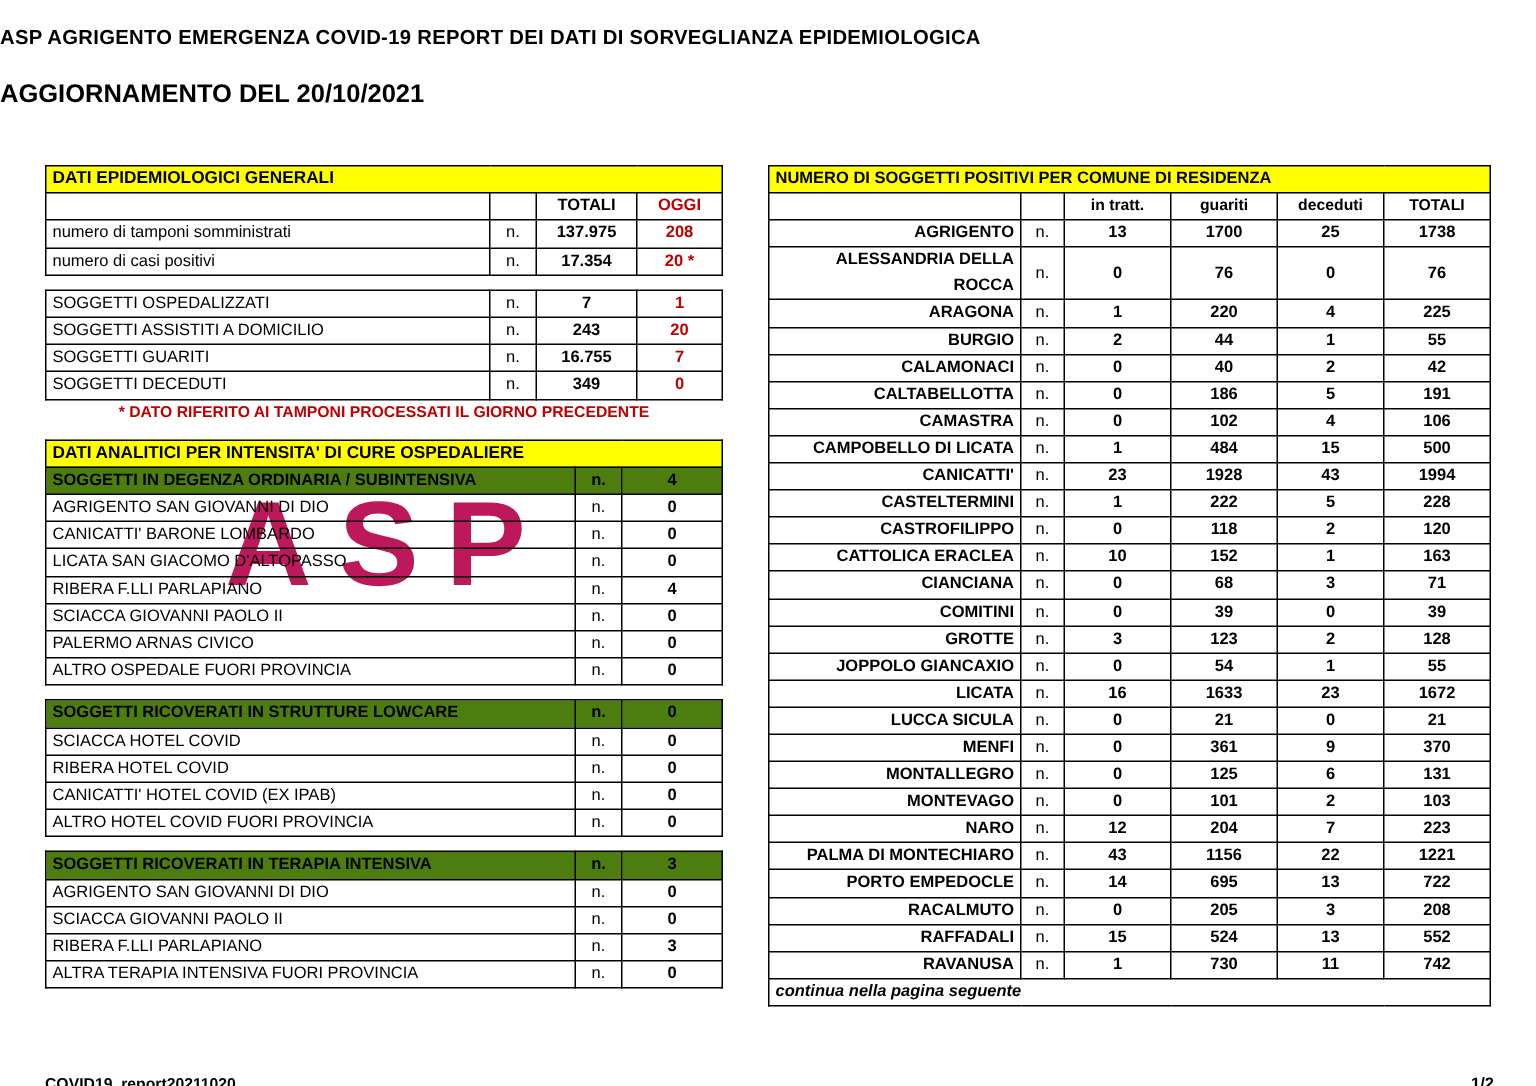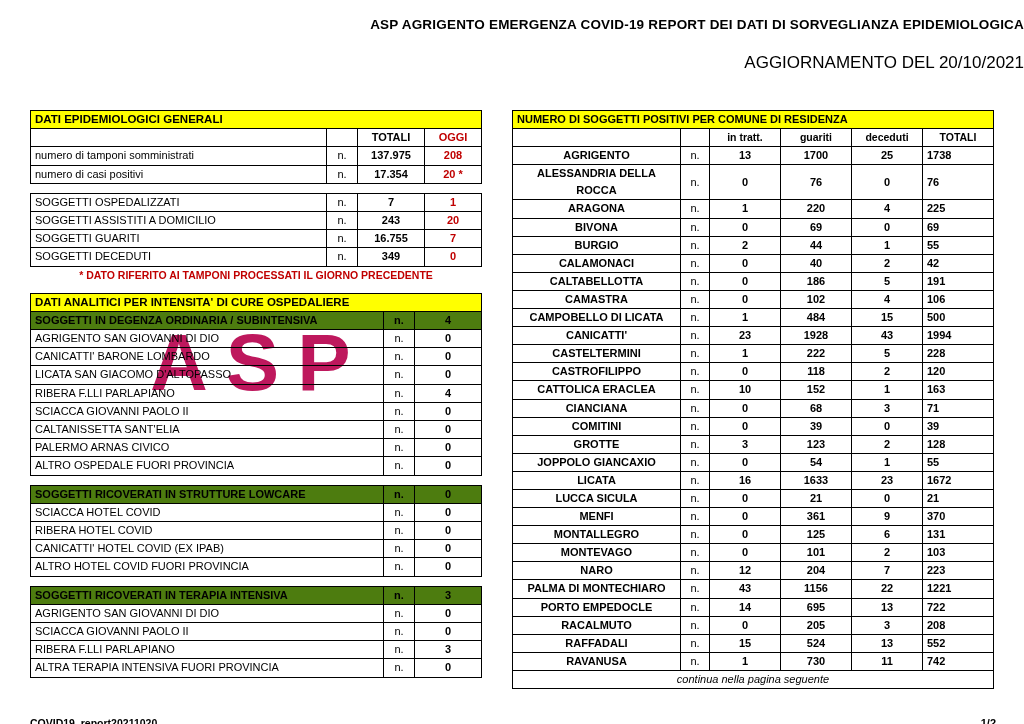--- a/index.html
+++ b/index.html
@@ -7,30 +7,30 @@
     width:1024px;height:724px;
     background:#ffffff;
     font-family:"Liberation Sans", sans-serif;
     color:#000;
     position:relative;
     overflow:hidden;
   }
   .page{position:relative;width:1024px;height:724px;}
 
   .doc-title{
-    text-align:right;
+    text-align:left;
     font-size:13.5px;
     font-weight:bold;
     letter-spacing:0.2px;
     margin-top:17px;
   }
   .doc-subtitle{
-    text-align:right;
+    text-align:left;
     font-size:17px;
-    font-weight:normal;
+    font-weight:bold;
     margin-top:21px;
   }
 
   .col-left{
     position:absolute;
     left:30px;top:93px;width:452px;
   }
   .col-right{
     position:absolute;
     left:512px;top:93px;width:482px;
@@ -61,27 +61,27 @@
   .note{
     text-align:center;
     color:#c00000;
     font-weight:bold;
     font-size:10.5px;
     padding:2px 0 0 0;
   }
 
   
   .rt td,.rt th{height:17.1px;line-height:17.1px;font-size:11px;}
-  .rt .com{text-align:center;font-weight:bold;}
+  .rt .com{text-align:right;font-weight:bold;}
   .rt .nn{text-align:center;width:20px;font-weight:normal;}
   .rt .v{text-align:center;width:62px;font-weight:bold;}
   .rt .vh{text-align:center;font-weight:bold;font-size:10.5px;}
-  .rt .tot{width:62px;font-weight:bold;}
+  .rt .tot{text-align:center;width:62px;font-weight:bold;}
   .cont{
-    text-align:center;font-style:italic;font-weight:normal;font-size:11px;
+    font-style:italic;font-weight:bold;font-size:11px;
   }
 
   .footer-left{
     position:absolute;left:30px;bottom:12px;font-size:10.5px;font-weight:bold;
   }
   .footer-right{
     position:absolute;right:28px;bottom:12px;font-size:11px;font-weight:bold;
   }
   .watermark{
     position:absolute;left:150px;top:300px;
@@ -186,25 +186,20 @@
         <td class="nn">n.</td>
         <td class="num">0</td>
       </tr>
       <tr>
         <td class="label">RIBERA F.LLI PARLAPIANO</td>
         <td class="nn">n.</td>
         <td class="num">4</td>
       </tr>
       <tr>
         <td class="label">SCIACCA GIOVANNI PAOLO II</td>
-        <td class="nn">n.</td>
-        <td class="num">0</td>
-      </tr>
-      <tr>
-        <td class="label">CALTANISSETTA SANT'ELIA</td>
         <td class="nn">n.</td>
         <td class="num">0</td>
       </tr>
       <tr>
         <td class="label">PALERMO ARNAS CIVICO</td>
         <td class="nn">n.</td>
         <td class="num">0</td>
       </tr>
       <tr>
         <td class="label">ALTRO OSPEDALE FUORI PROVINCIA</td>
@@ -308,28 +303,20 @@
           </tr>
       <tr>
             <td class="com">ARAGONA</td>
             <td class="nn">n.</td>
             <td class="v">1</td>
             <td class="v">220</td>
             <td class="v">4</td>
             <td class="tot">225</td>
           </tr>
       <tr>
-            <td class="com">BIVONA</td>
-            <td class="nn">n.</td>
-            <td class="v">0</td>
-            <td class="v">69</td>
-            <td class="v">0</td>
-            <td class="tot">69</td>
-          </tr>
-      <tr>
             <td class="com">BURGIO</td>
             <td class="nn">n.</td>
             <td class="v">2</td>
             <td class="v">44</td>
             <td class="v">1</td>
             <td class="tot">55</td>
           </tr>
       <tr>
             <td class="com">CALAMONACI</td>
             <td class="nn">n.</td>

